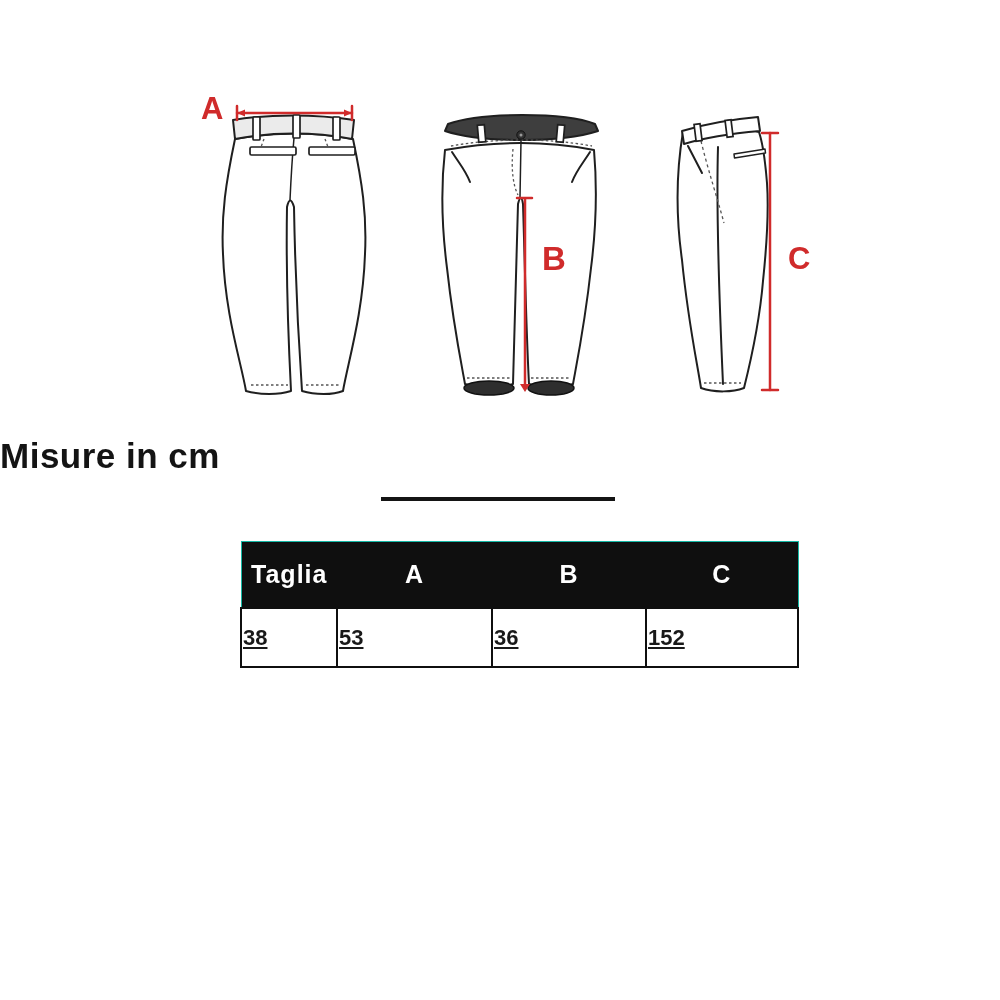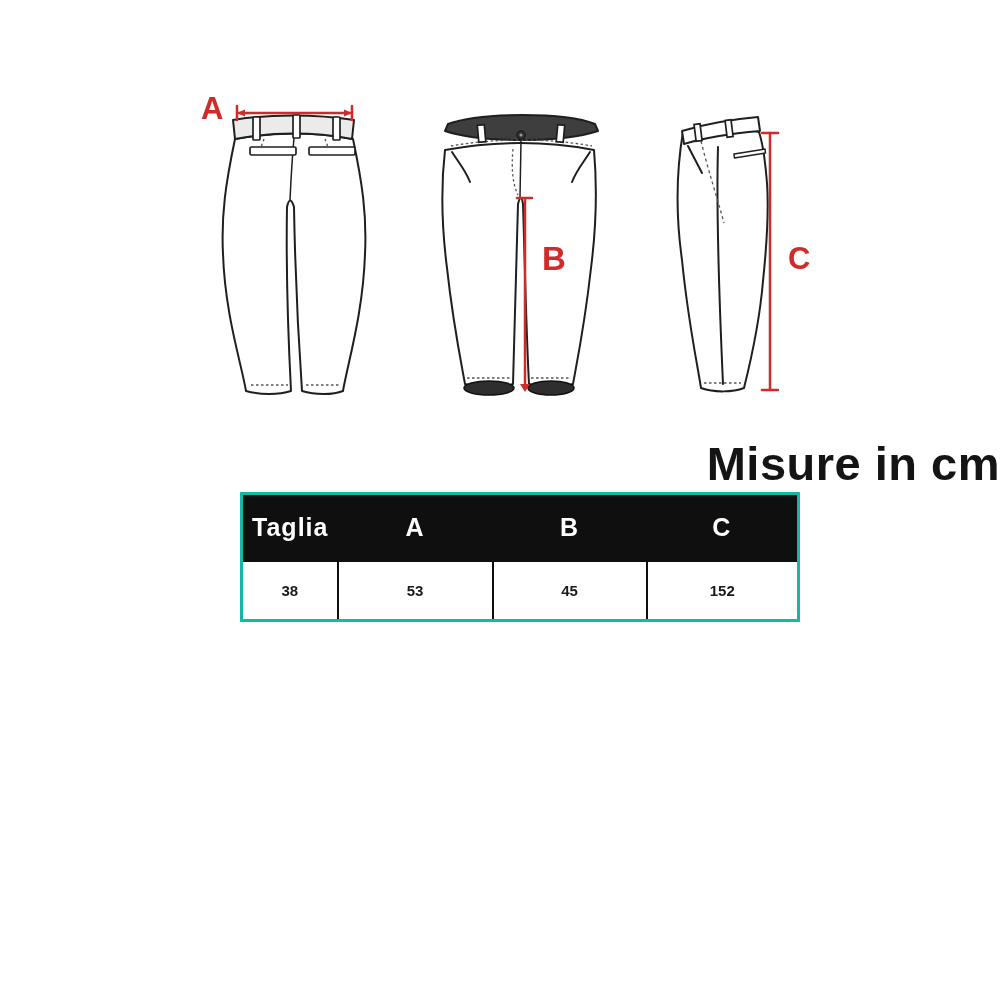--- a/index.html
+++ b/index.html
@@ -25,29 +25,29 @@
   .ink-fill{fill:#ffffff;}
   .band-fill{fill:#ebebeb;}
   .dark-fill{fill:#3e3e3e;}
   .cuff-fill{fill:#2e2e2e;stroke:#111;stroke-width:1.5;}
   .thin{stroke-width:1.5;}
   .loop{fill:#fff;stroke:var(--ink);stroke-width:1.7;}
   .dotted{stroke:#555;stroke-width:1.3;stroke-dasharray:2.5 2.5;fill:none;}
   .dashed{stroke:#555;stroke-width:1.3;stroke-dasharray:3 3;fill:none;}
   .red-line{stroke:var(--accent);stroke-width:2.5;fill:none;stroke-linecap:round;}
   .red-shape{fill:var(--accent);stroke:none;}
-  .title{position:absolute;left:0;top:436px;width:1000px;margin:0;text-align:right;
-         font-size:47px;font-weight:700;color:#141414;letter-spacing:0.5px;}
+  .title{position:absolute;left:0;top:436px;width:1000px;margin:0;text-align:left;
+         font-size:35px;font-weight:700;color:#141414;letter-spacing:0.5px;}
   .title-underline{position:absolute;left:381px;top:497px;width:234px;height:4px;background:#141414;}
-  .size-table{position:absolute;left:240px;top:492px;width:557px;border-collapse:collapse;
-              border:3px solid #14b8a6;table-layout:fixed;}
+  .size-table{position:absolute;left:240px;top:541px;width:557px;border-collapse:collapse;
+              border:1px solid #14b8a6;table-layout:fixed;}
   .size-table th{background:var(--header-bg);color:var(--header-text);height:63px;
                  font-size:25px;font-weight:700;letter-spacing:1px;text-align:center;border:none;}
-  .size-table td{background:#fff;color:#191919;height:55px;font-size:15px;font-weight:700;
-                 text-align:center;border:2px solid #0f0f0f;}
+  .size-table td{background:#fff;color:#191919;height:55px;font-size:22px;font-weight:700;
+                 border:2px solid #0f0f0f;text-decoration:underline;}
 </style>
 </head>
 <body>
 
 <div class="canvas">
 
   <div class="fig fig-back">
     <span class="mlabel a">A</span>
     <svg viewBox="0 0 190 315">
       <g>
@@ -164,19 +164,19 @@
         <th>Taglia</th>
         <th>A</th>
         <th>B</th>
         <th>C</th>
       </tr>
     </thead>
     <tbody>
       <tr>
         <td>38</td>
         <td>53</td>
-        <td>45</td>
+        <td>36</td>
         <td>152</td>
       </tr>
     </tbody>
   </table>
 
 </div>
 
 </body></html>

